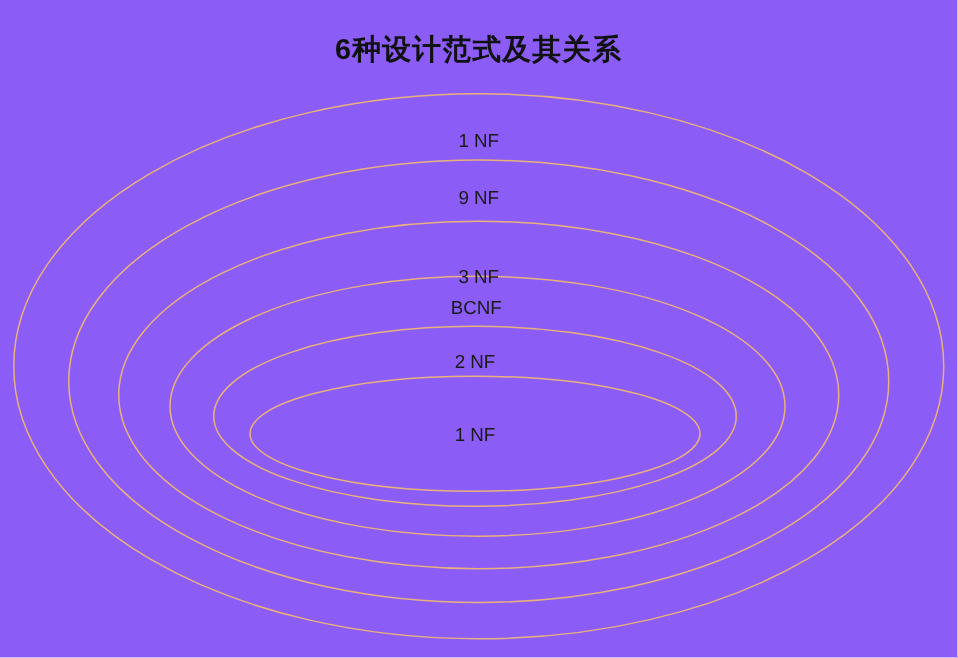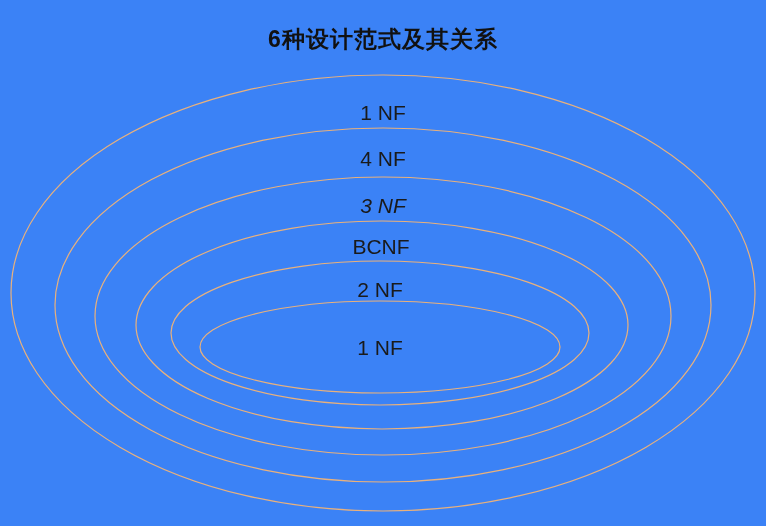--- a/index.html
+++ b/index.html
@@ -5,21 +5,21 @@
   html, body {
     margin: 0;
     padding: 0;
     background: #ffffff;
     font-family: "Liberation Sans", "DejaVu Sans", sans-serif;
   }
   .canvas {
     position: relative;
     width: 766px;
     height: 526px;
-    background: #3b82f6;
+    background: #8b5cf6;
     overflow: hidden;
   }
   .diagram-title {
     position: absolute;
     top: 24px;
     left: 0;
     width: 100%;
     text-align: center;
     font-size: 23px;
     font-weight: bold;
@@ -31,21 +31,21 @@
     top: 0;
     left: 0;
   }
   svg.venn ellipse {
     fill: none;
     stroke-width: 1.2;
   }
   .ring-label {
     position: absolute;
     transform: translate(-50%, -50%);
-    font-size: 21px;
+    font-size: 15px;
     color: #1a1a1a;
     white-space: nowrap;
     text-align: right;
   }
 </style>
 </head>
 <body>
 
 <div class="canvas">
 
@@ -55,23 +55,23 @@
     <ellipse cx="383" cy="293" rx="372" ry="218" stroke="#e9b17c"></ellipse>
     <ellipse cx="383" cy="305" rx="328" ry="177" stroke="#e9b17c"></ellipse>
     <ellipse cx="383" cy="316" rx="288" ry="139" stroke="#e9b17c"></ellipse>
     <ellipse cx="382" cy="325" rx="246" ry="104" stroke="#e9b17c"></ellipse>
     <ellipse cx="380" cy="333" rx="209" ry="72" stroke="#e9b17c"></ellipse>
     <ellipse cx="380" cy="347" rx="180" ry="46" stroke="#e9b17c"></ellipse>
   </svg>
 
   <div class="ring-label" style="left:383px; top:113px;">1 NF</div>
 
-  <div class="ring-label" style="left:383px; top:159px;">4 NF</div>
+  <div class="ring-label" style="left:383px; top:159px;">9 NF</div>
 
-  <div class="ring-label" style="left:383px; top:206px;font-style:italic;">3 NF</div>
+  <div class="ring-label" style="left:383px; top:222px;">3 NF</div>
 
   <div class="ring-label" style="left:381px; top:247px;">BCNF</div>
 
   <div class="ring-label" style="left:380px; top:290px;">2 NF</div>
 
   <div class="ring-label" style="left:380px; top:348px;">1 NF</div>
 
 </div>
 
 </body></html>

